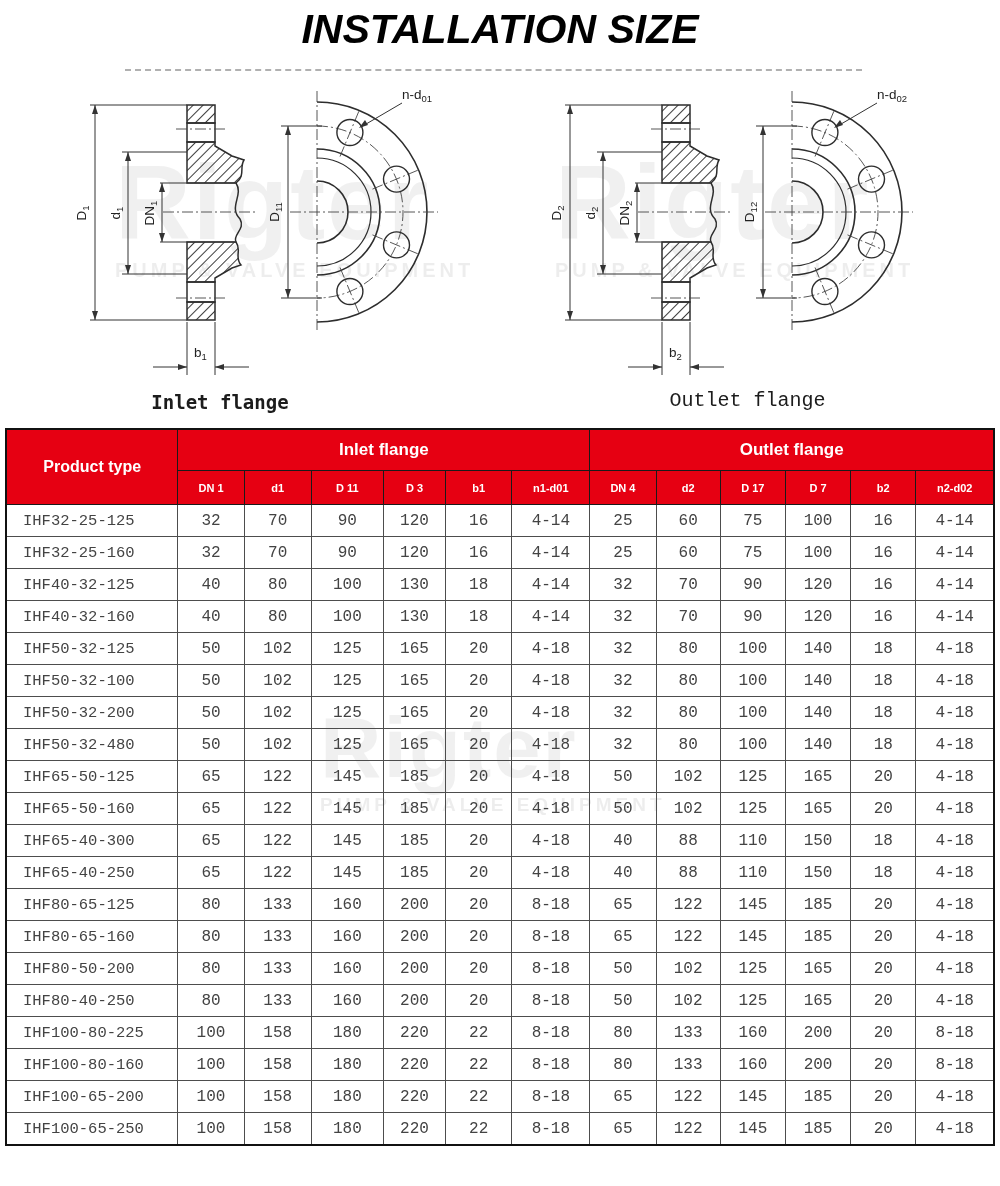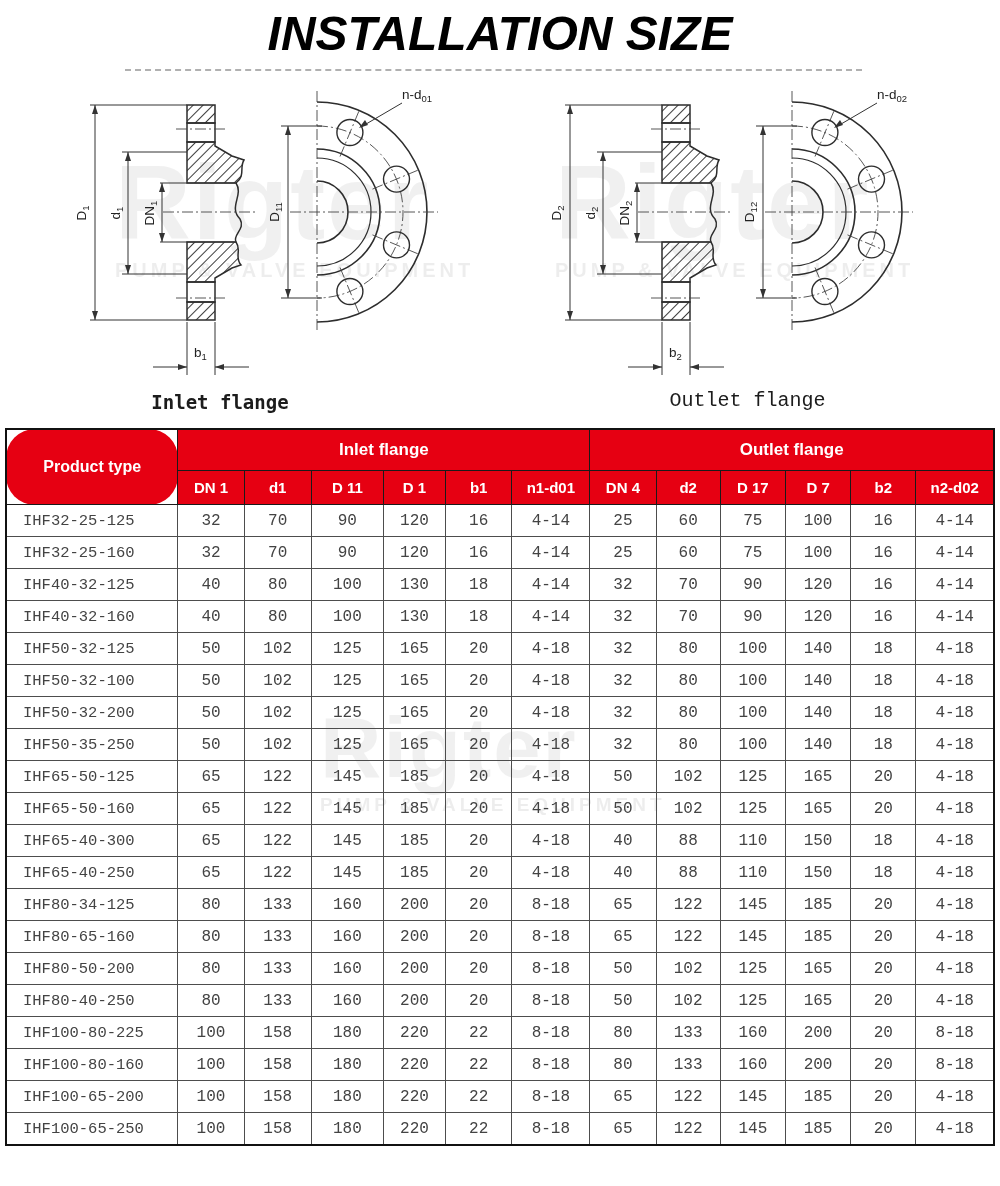--- a/index.html
+++ b/index.html
@@ -2,21 +2,21 @@
 <html><head>
 <meta charset="utf-8">
 <style>
   html,body{margin:0;padding:0;}
   body{
     width:1000px;height:1186px;position:relative;background:#ffffff;
     font-family:"Liberation Sans", sans-serif;overflow:hidden;
   }
   .title{
     position:absolute;top:6px;left:0;width:100%;text-align:center;
-    font-size:48px;font-weight:bold;font-style:italic;color:#000;
+    font-size:41px;font-weight:bold;font-style:italic;color:#000;
     letter-spacing:0px;z-index:1;
   }
   .divider{
     position:absolute;left:125px;top:69px;width:737px;height:0;
     border-top:2px dashed #b0b0b0;z-index:1;
   }
   .wm{position:absolute;z-index:0;color:#737373;pointer-events:none;}
   .wm .brand{font-size:105px;line-height:1;font-weight:bold;opacity:.10;letter-spacing:2px;}
   .wm .tag{font-size:20px;font-weight:bold;opacity:.12;letter-spacing:4px;margin-top:4px;}
   .wm-table .brand{font-size:85px;}
@@ -27,22 +27,22 @@
   #cap-outlet{left:655px;top:389px;width:185px;font-family:"Liberation Mono",monospace;font-size:20px;font-weight:normal;}
   table.size-table{
     position:absolute;left:5px;top:428px;width:990px;z-index:1;
     border-collapse:collapse;table-layout:fixed;border:2px solid #111;
   }
   .size-table th{
     background:#e60012;color:#ffffff;border:1px solid #1a1a1a;
     font-weight:bold;font-family:"Liberation Sans",sans-serif;padding:0;
   }
   .size-table th.grp{font-size:17px;height:40px;}
-  .size-table tr.sub th{font-size:15px;height:33px;}
-  .size-table th.corner{font-size:16px;border-radius:29px;}
+  .size-table tr.sub th{font-size:11px;height:33px;}
+  .size-table th.corner{font-size:16px;}
   .size-table td{
     border:1px solid #4d4d4d;text-align:center;padding:0;height:31px;
     font-family:"Liberation Mono",monospace;font-size:16px;color:#434343;
     background:transparent;
   }
   .size-table td.ptype{text-align:left;padding-left:16px;font-size:15.5px;margin-left:32px;}
   svg text{font-family:"Liberation Sans",sans-serif;}
 </style>
 </head>
 <body>
@@ -271,21 +271,21 @@
   <thead>
     <tr>
       <th rowspan="2" class="corner">Product type</th>
       <th colspan="6" class="grp">Inlet flange</th>
       <th colspan="6" class="grp">Outlet flange</th>
     </tr>
     <tr class="sub">
       <th>DN 1</th>
       <th>d1</th>
       <th>D 11</th>
-      <th>D 1</th>
+      <th>D 3</th>
       <th>b1</th>
       <th>n1-d01</th>
       <th>DN 4</th>
       <th>d2</th>
       <th>D 17</th>
       <th>D 7</th>
       <th>b2</th>
       <th>n2-d02</th>
     </tr>
   </thead>
@@ -403,21 +403,21 @@
         <td class="val">4-18</td>
         <td class="val">32</td>
         <td class="val">80</td>
         <td class="val">100</td>
         <td class="val">140</td>
         <td class="val">18</td>
         <td class="val">4-18</td>
       </tr>
 
   <tr>
-    <td class="ptype">IHF50-35-250</td>
+    <td class="ptype">IHF50-32-480</td>
 
   <td class="val">50</td>
         <td class="val">102</td>
         <td class="val">125</td>
         <td class="val">165</td>
         <td class="val">20</td>
         <td class="val">4-18</td>
         <td class="val">32</td>
         <td class="val">80</td>
         <td class="val">100</td>
@@ -488,21 +488,21 @@
         <td class="val">4-18</td>
         <td class="val">40</td>
         <td class="val">88</td>
         <td class="val">110</td>
         <td class="val">150</td>
         <td class="val">18</td>
         <td class="val">4-18</td>
       </tr>
 
   <tr>
-    <td class="ptype">IHF80-34-125</td>
+    <td class="ptype">IHF80-65-125</td>
 
   <td class="val">80</td>
         <td class="val">133</td>
         <td class="val">160</td>
         <td class="val">200</td>
         <td class="val">20</td>
         <td class="val">8-18</td>
         <td class="val">65</td>
         <td class="val">122</td>
         <td class="val">145</td>

